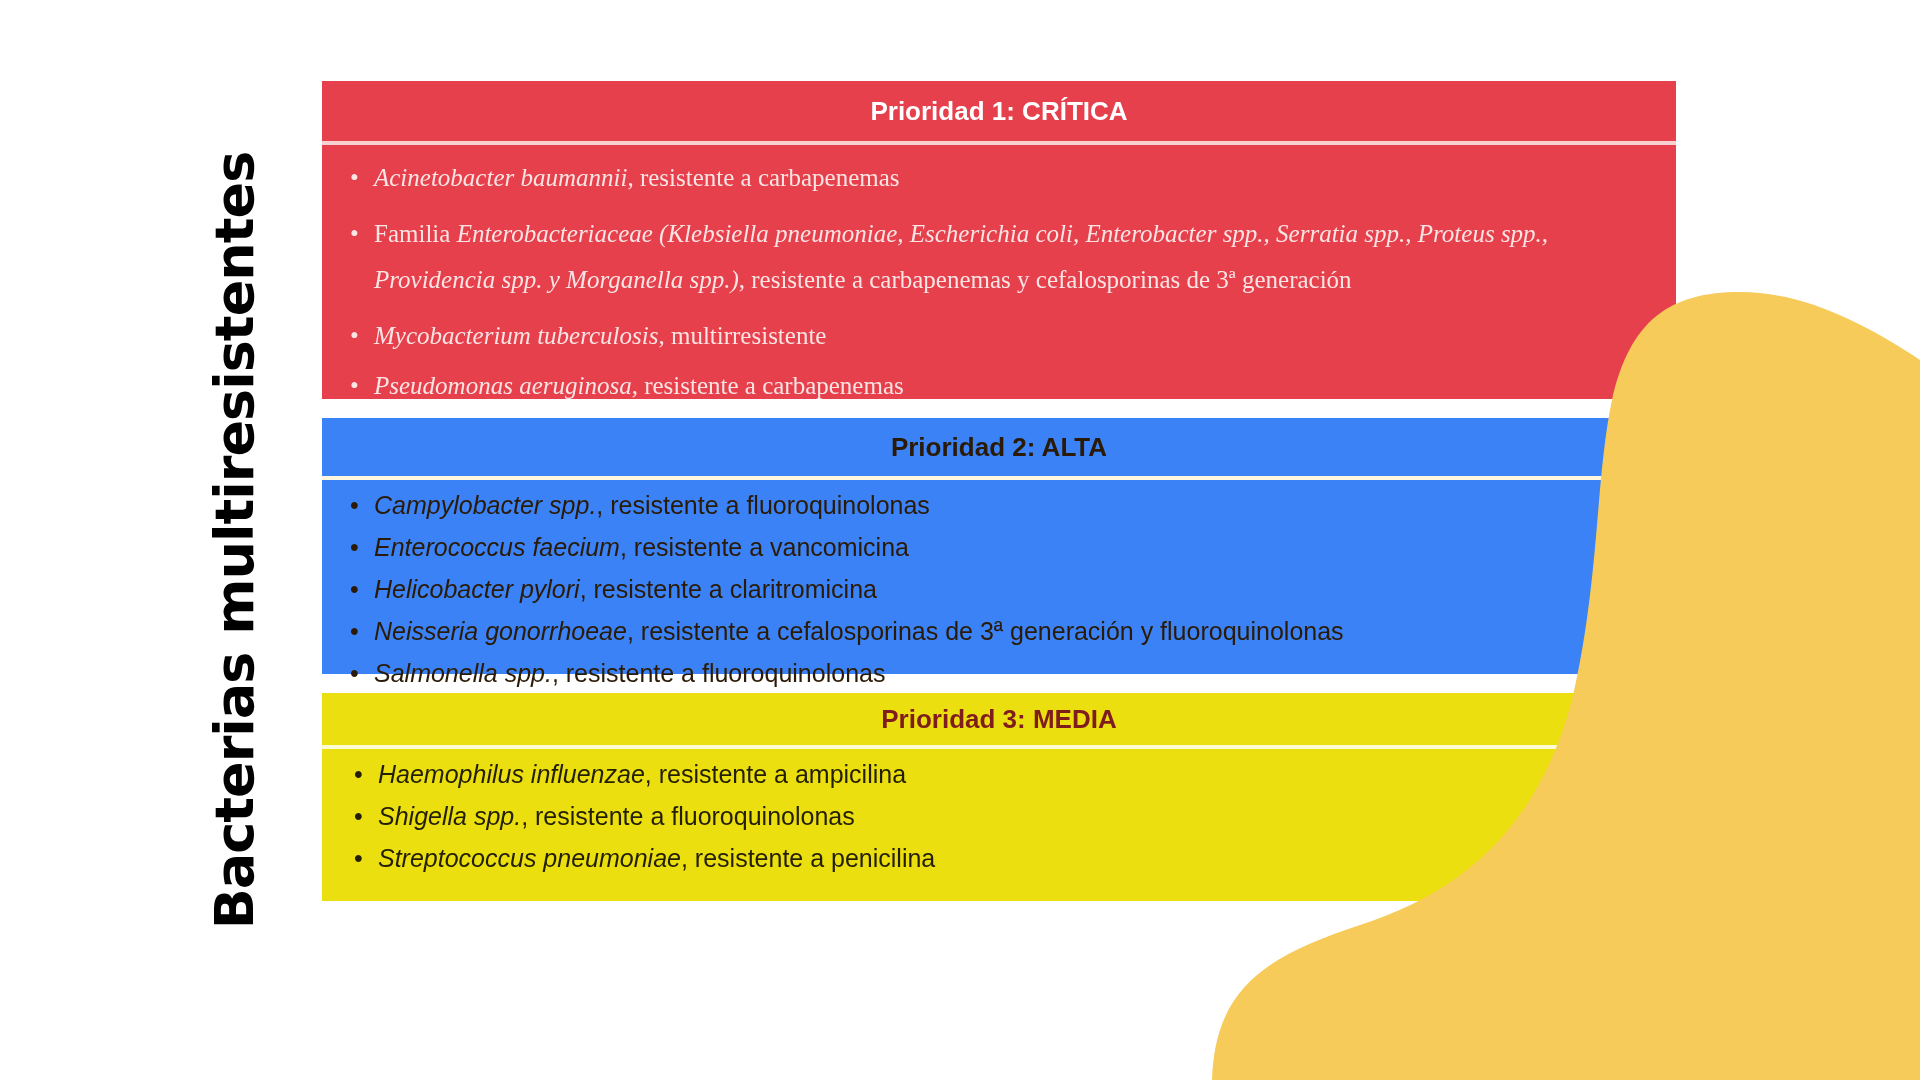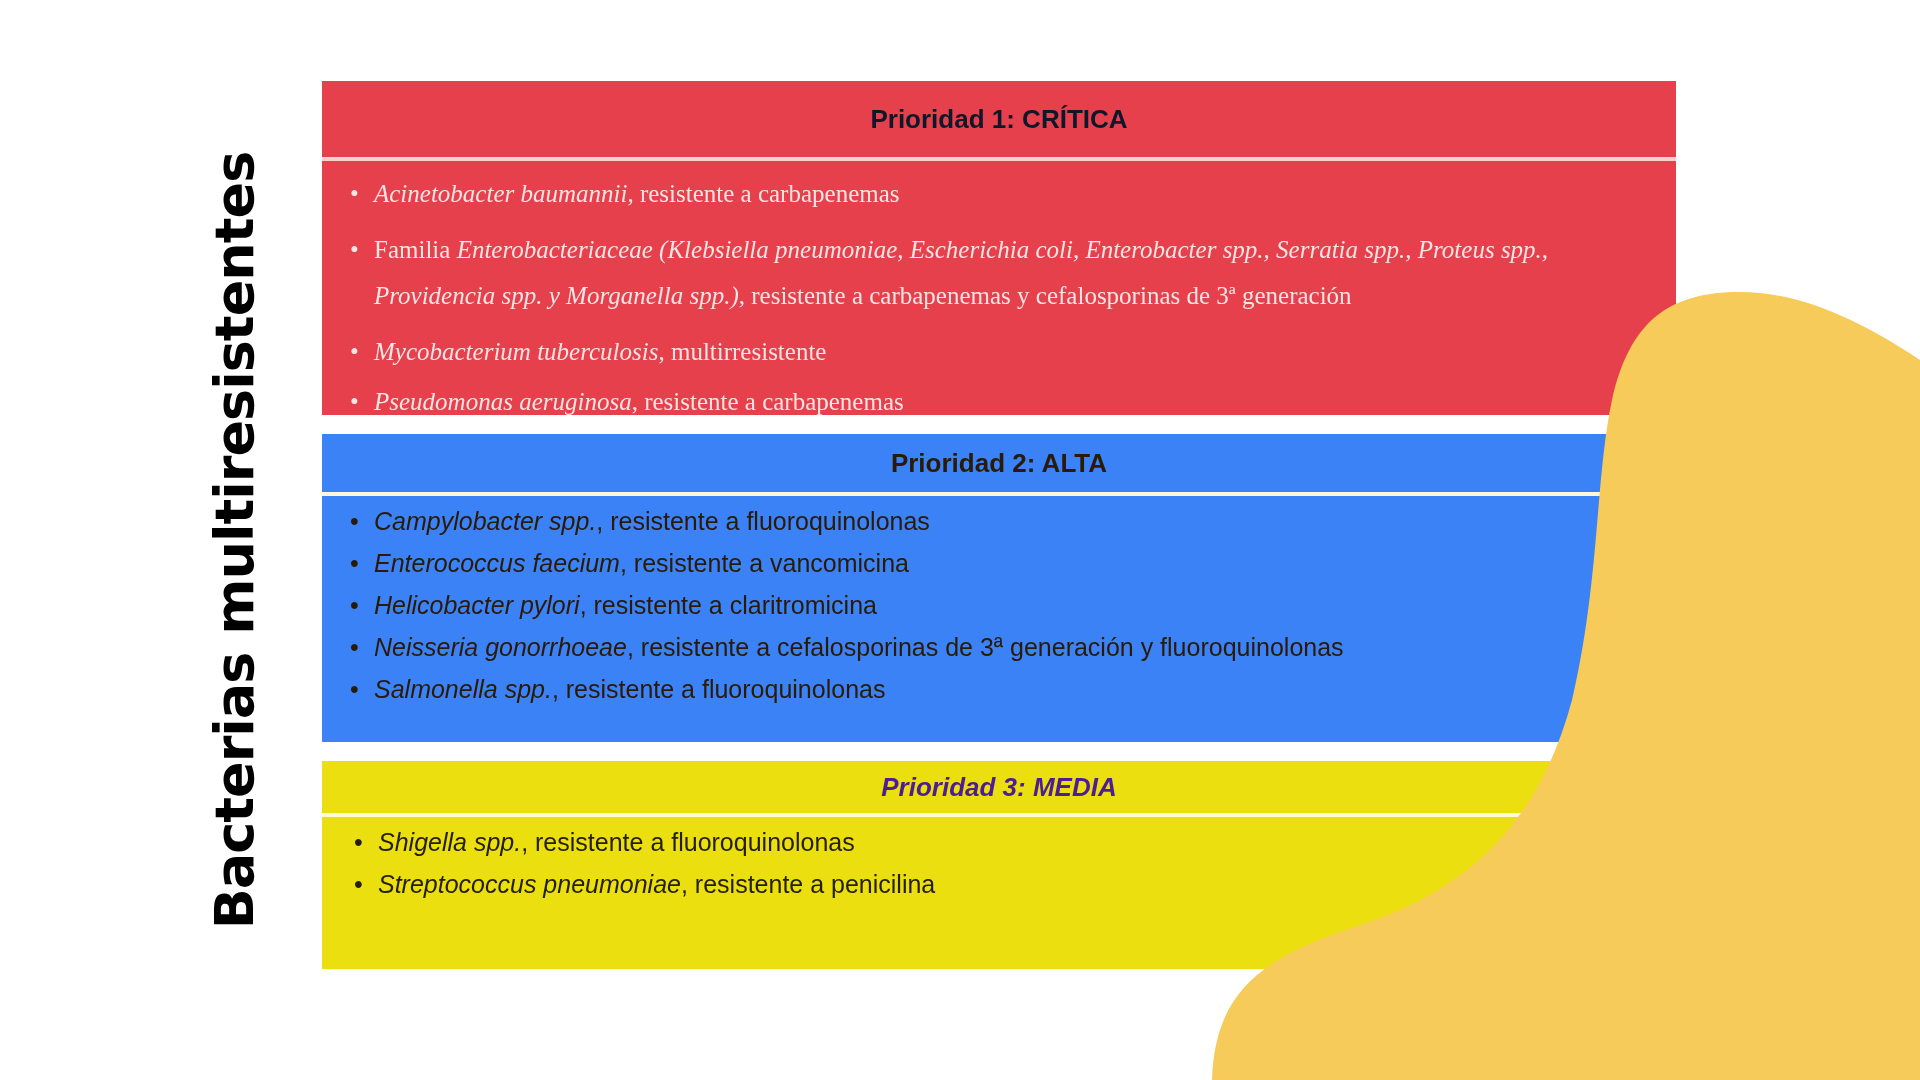--- a/index.html
+++ b/index.html
@@ -8,33 +8,33 @@
     .title-vert span { display:block; transform:rotate(-90deg); white-space:nowrap; font-family:"DejaVu Sans", sans-serif; font-weight:bold; font-size:54px; color:#000; letter-spacing:-1px; }
     .table { position:absolute; left:322px; top:81px; width:1354px; }
     .section { position:relative; }
     .hdr { text-align:center; font-family:"Liberation Sans", sans-serif; font-size:26px; font-weight:bold; display:flex; align-items:center; justify-content:center; }
     .sep { height:4px; }
     .body ul { list-style:none; margin:0; padding:0; }
     .body li { position:relative; font-size:25px; line-height:34px; padding-left:52px; padding-right:50px; }
     .body li::before { content:"\2022"; position:absolute; left:28px; top:0; }
     .body li i { font-style:italic; }
     .s1 { background:#e5404b; }
-    .s1 .hdr { height:76px; color:#0f172a; }
+    .s1 .hdr { height:60px; color:#ffffff; }
     .s1 .sep { background:#f7d0d0; }
     .s1 .body { height:254px; padding-top:16px; box-sizing:border-box; color:#fbe4e4; }
     .s1 .body li { margin-bottom:16px;font-family:Liberation Serif, serif; }
     .s1 .body li.two { line-height:46px; }
     .gap { height:19px; background:#fff; }
     .s2 { background:#3b82f6; }
     .s2 .hdr { height:58px; color:#2a1a06; }
     .s2 .sep { background:#fff6de; }
-    .s2 .body { height:246px; padding-top:8px; box-sizing:border-box; color:#2a1a06; }
+    .s2 .body { height:194px; padding-top:8px; box-sizing:border-box; color:#2a1a06; }
     .s2 .body li { margin-bottom:8px; }
     .s3 { background:#ecdf10; }
-    .s3 .hdr { height:52px; color:#4c1d95;font-style:italic; }
+    .s3 .hdr { height:52px; color:#7f1d1d; }
     .s3 .sep { background:#fffbd2; }
     .s3 .body { height:152px; padding-top:8px; box-sizing:border-box; color:#231f05; }
     .s3 .body li { margin-bottom:8px; padding-left:56px; }
     .s3 .body li::before { left:32px; }
     .blob { position:absolute; left:0; top:0; width:1920px; height:1080px; pointer-events:none; }
   </style>
 </head>
 <body>
 
 <div class="title-vert">
@@ -72,20 +72,21 @@
     </div>
   </div>
 
   <div class="gap"></div>
 
   <div class="section s3">
     <div class="hdr">Prioridad 3: MEDIA</div>
     <div class="sep"></div>
     <div class="body">
       <ul>
+        <li><i>Haemophilus influenzae</i><span>,  resistente a ampicilina</span></li>
         <li><i>Shigella spp.</i><span>, resistente a fluoroquinolonas</span></li>
         <li><i>Streptococcus pneumoniae</i><span>, resistente a penicilina</span></li>
       </ul>
     </div>
   </div>
 </div>
 
 <svg class="blob" viewBox="0 0 1920 1080" xmlns="http://www.w3.org/2000/svg">
   <path fill="#f6cb5a" d="M1920,360 C1860,320 1800,292 1740,292 C1670,292 1630,320 1612,400 C1595,480 1600,580 1572,700 C1540,820 1470,890 1360,925 C1270,955 1215,985 1212,1080 L1920,1080 Z"></path>
 </svg>

